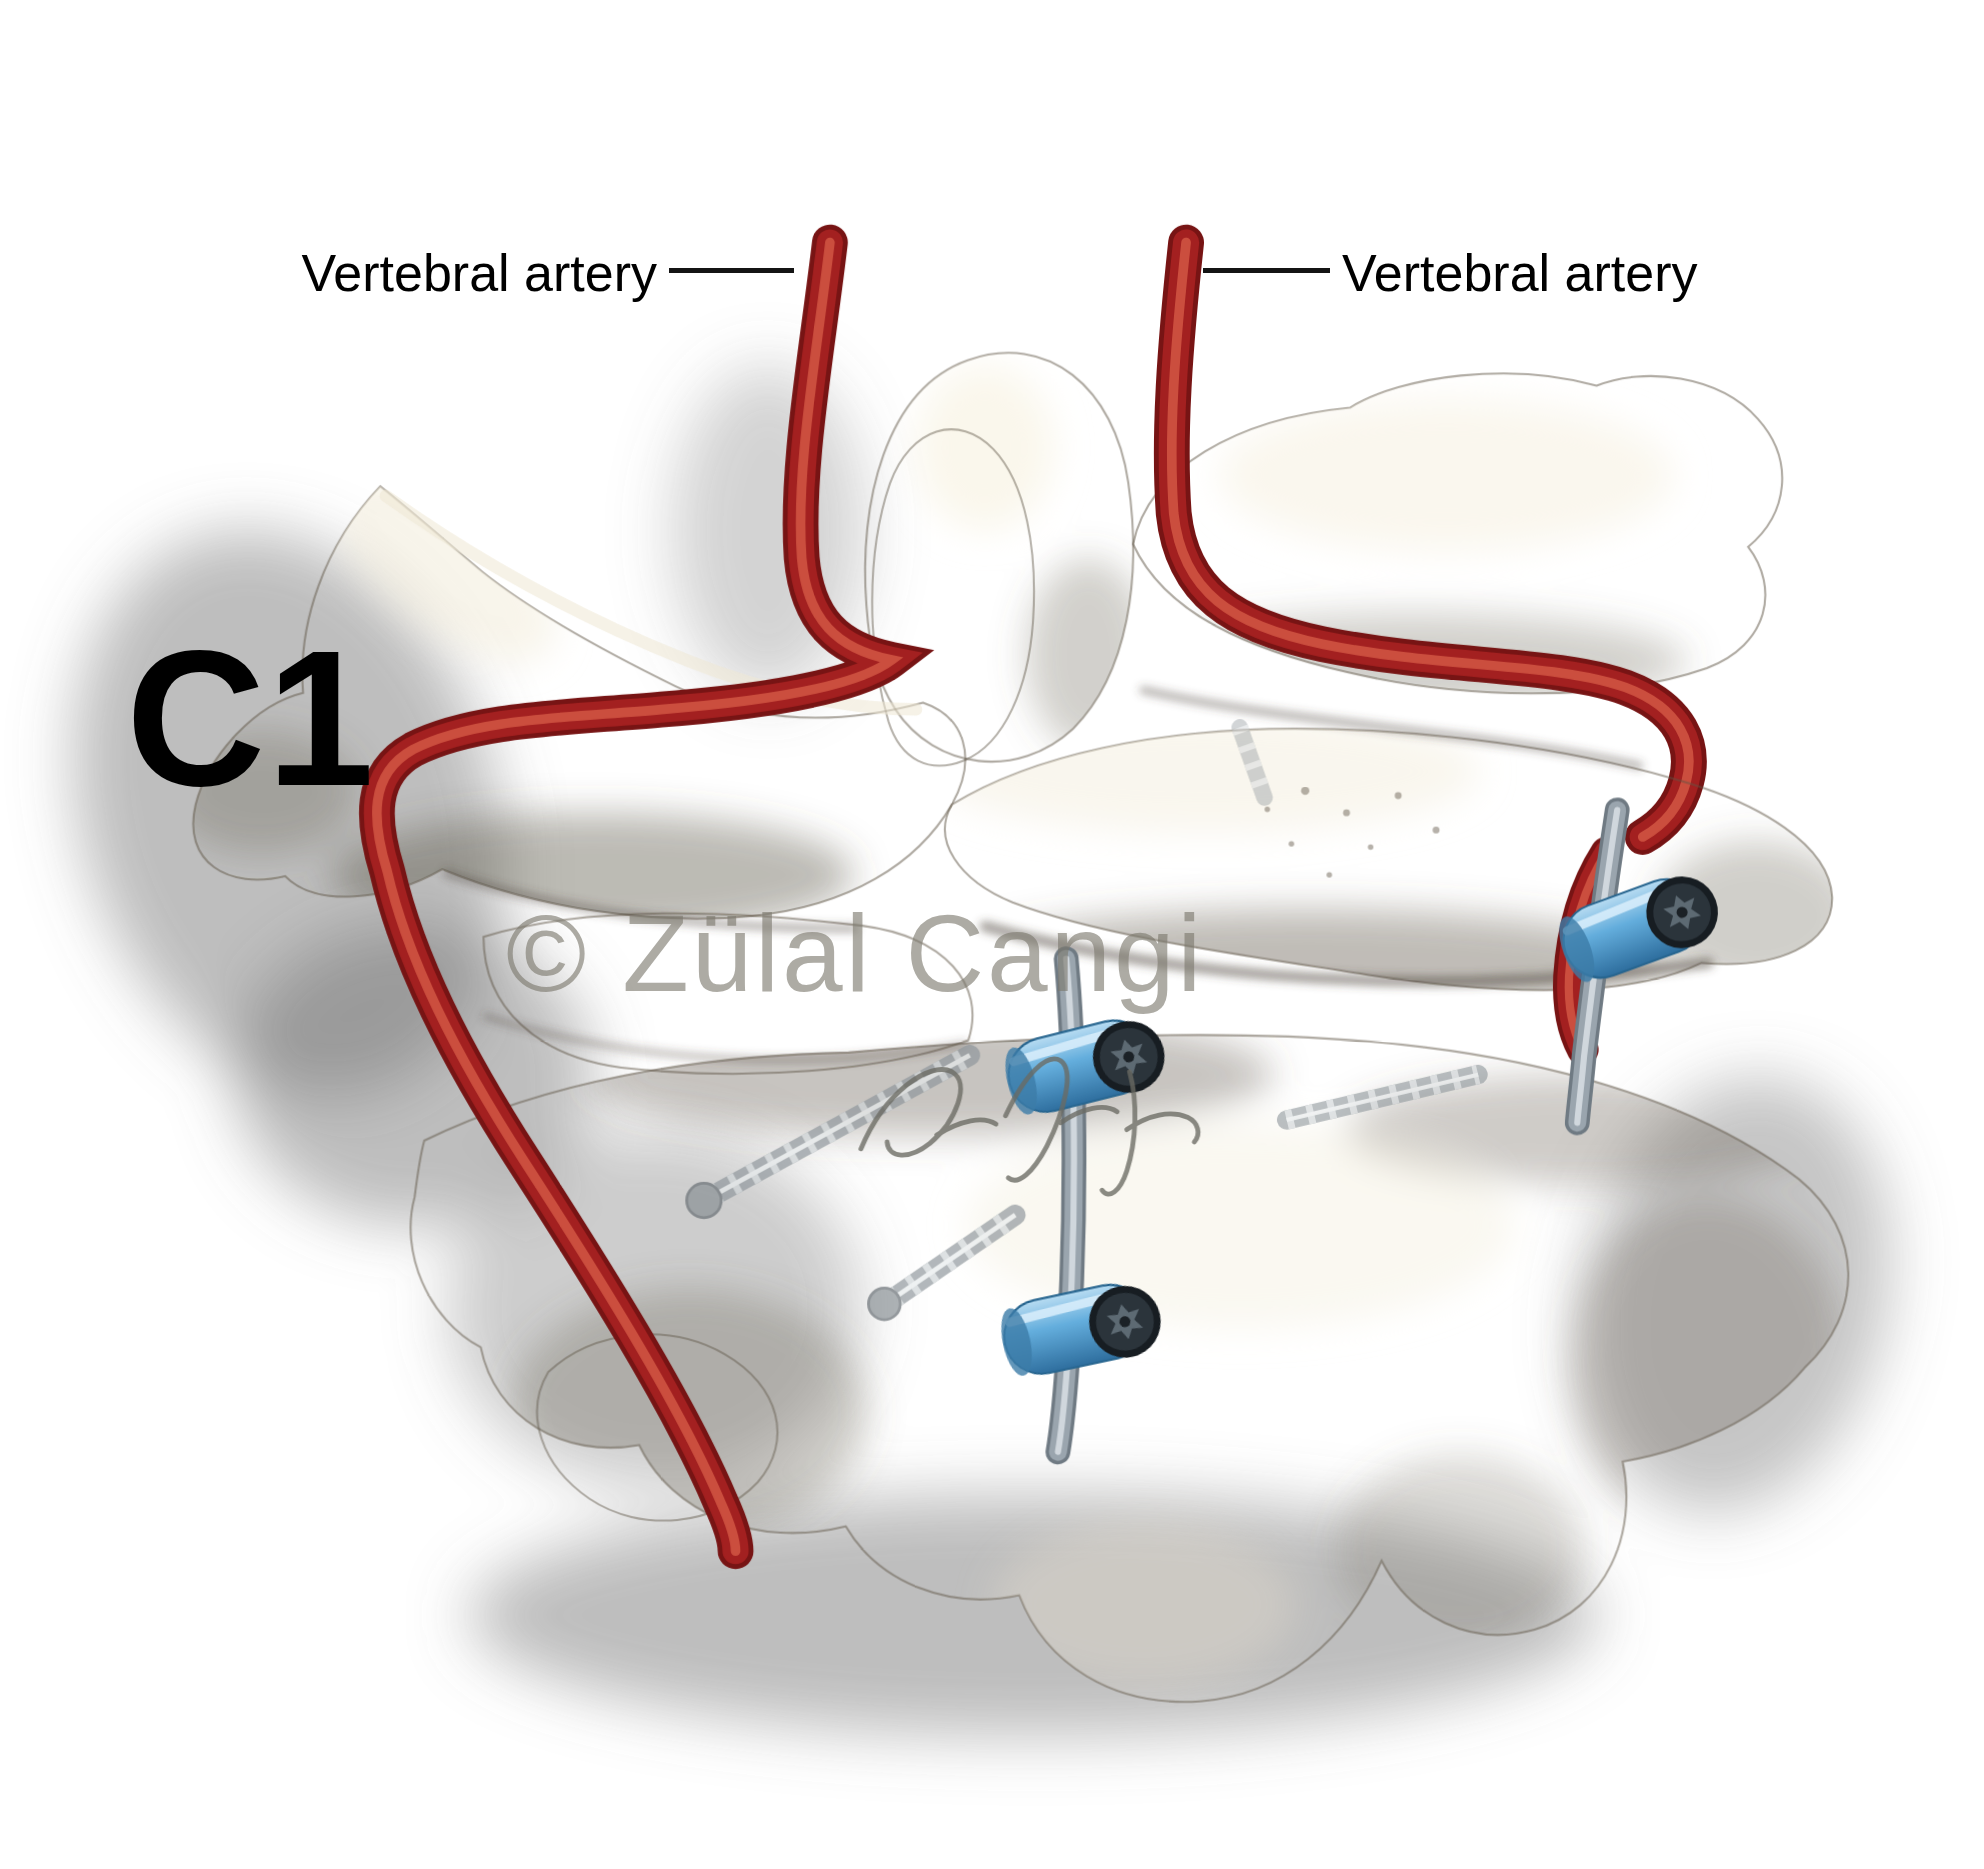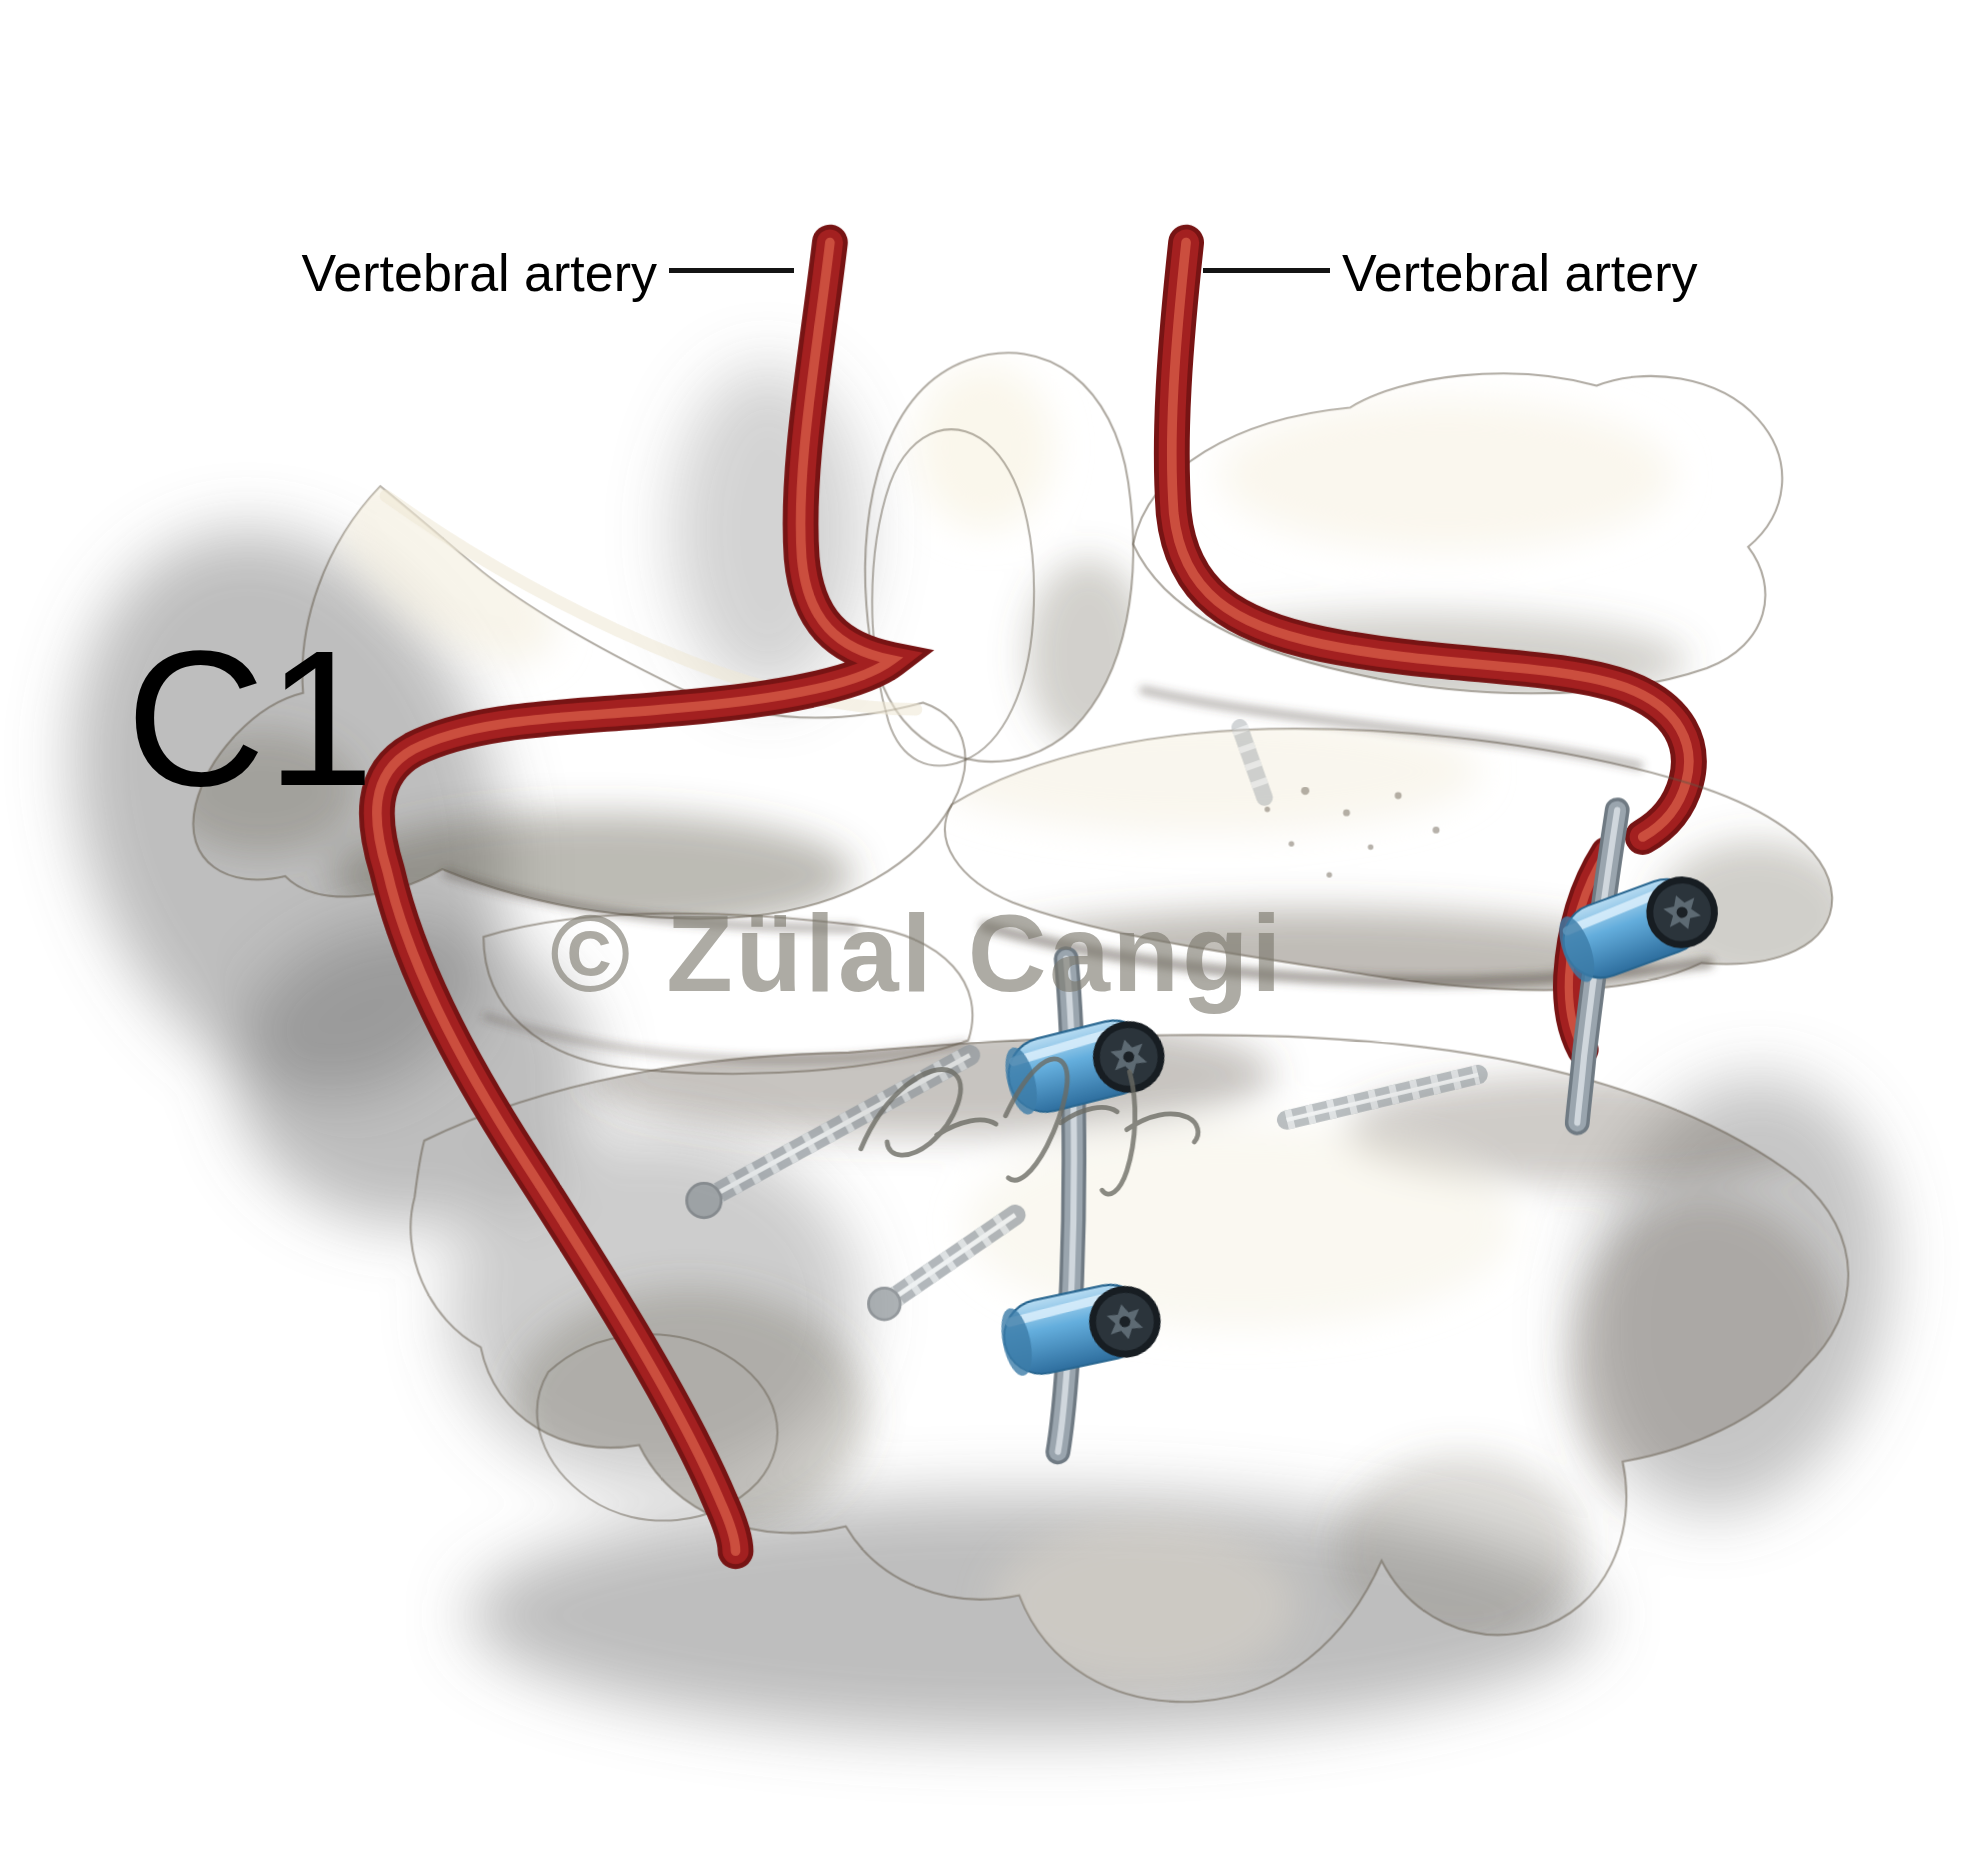--- a/index.html
+++ b/index.html
@@ -3,28 +3,28 @@
 <meta charset="utf-8">
 <style>
   html,body{margin:0;padding:0;background:#ffffff;}
   #stage{position:relative;width:1985px;height:1870px;background:#ffffff;overflow:hidden;
          font-family:"Liberation Sans",sans-serif;}
   #illustration{position:absolute;left:0;top:0;}
   .label{position:absolute;color:#000000;}
   .artery-label{font-size:52px;line-height:1.26;font-weight:400;}
   #artery-left-label{left:227px;top:241px;width:430px;text-align:right;}
   #artery-right-label{left:1342px;top:241px;width:523px;text-align:left;}
-  .vert-label{font-weight:400;font-size:193px;line-height:1;letter-spacing:1.4px;text-align:right;}
+  .vert-label{font-weight:700;font-size:193px;line-height:1;letter-spacing:1.4px;text-align:right;}
   #c1-label{left:126px;top:622px;}
   #c2-label{left:126px;top:1099px;}
   .leader{position:absolute;height:4.8px;background:#141414;}
   #leader-left{left:669px;top:268px;width:125px;}
   #leader-right{left:1203px;top:268px;width:127px;}
-  #watermark{position:absolute;left:550px;top:890px;font-size:109px;letter-spacing:2.8px;
-             color:rgba(122,119,108,0.62);white-space:nowrap;font-weight:700;}
+  #watermark{position:absolute;left:506px;top:890px;font-size:109px;letter-spacing:2.8px;
+             color:rgba(122,119,108,0.62);white-space:nowrap;font-weight:400;}
 </style>
 </head>
 <body>
 
 <div id="stage">
 
   <svg id="illustration" width="1985" height="1870" viewBox="0 0 2882 2715" xmlns="http://www.w3.org/2000/svg">
     <defs>
       <filter id="blur50" x="-60%" y="-60%" width="220%" height="220%">
           <feGaussianBlur stdDeviation="45"></feGaussianBlur>

